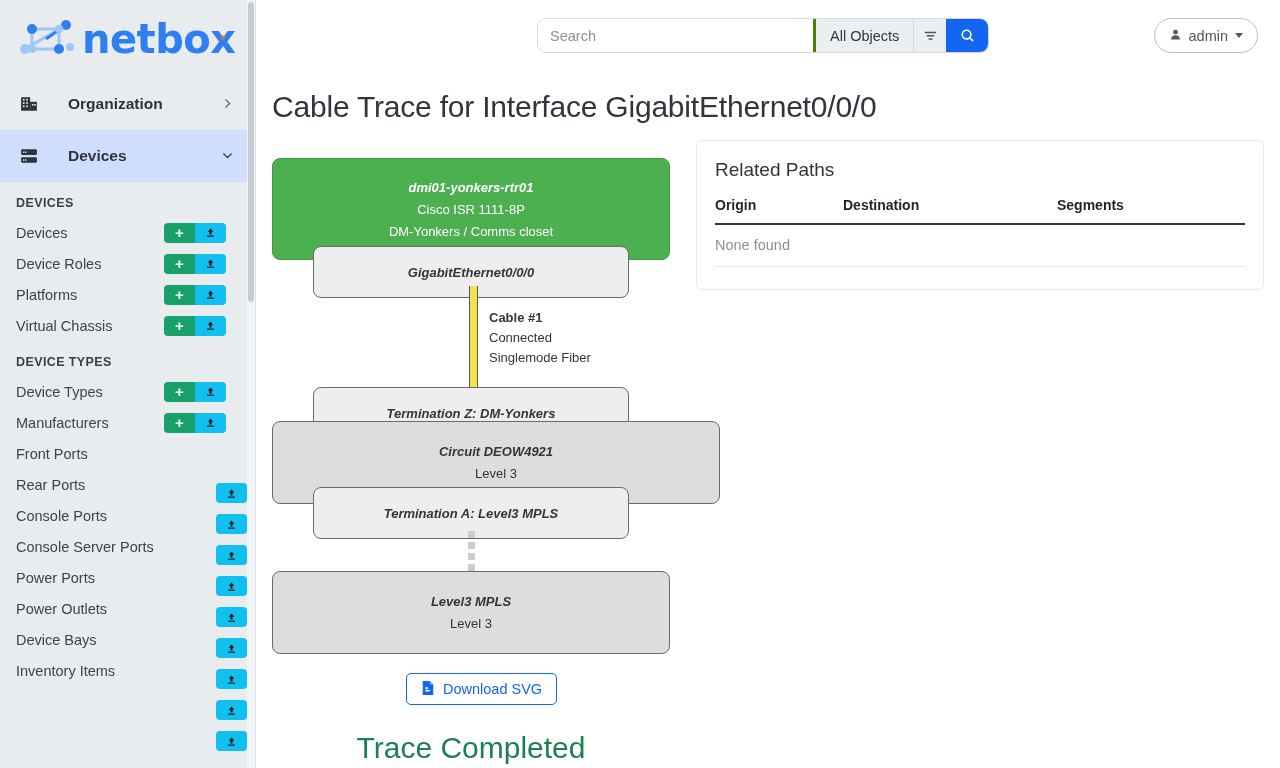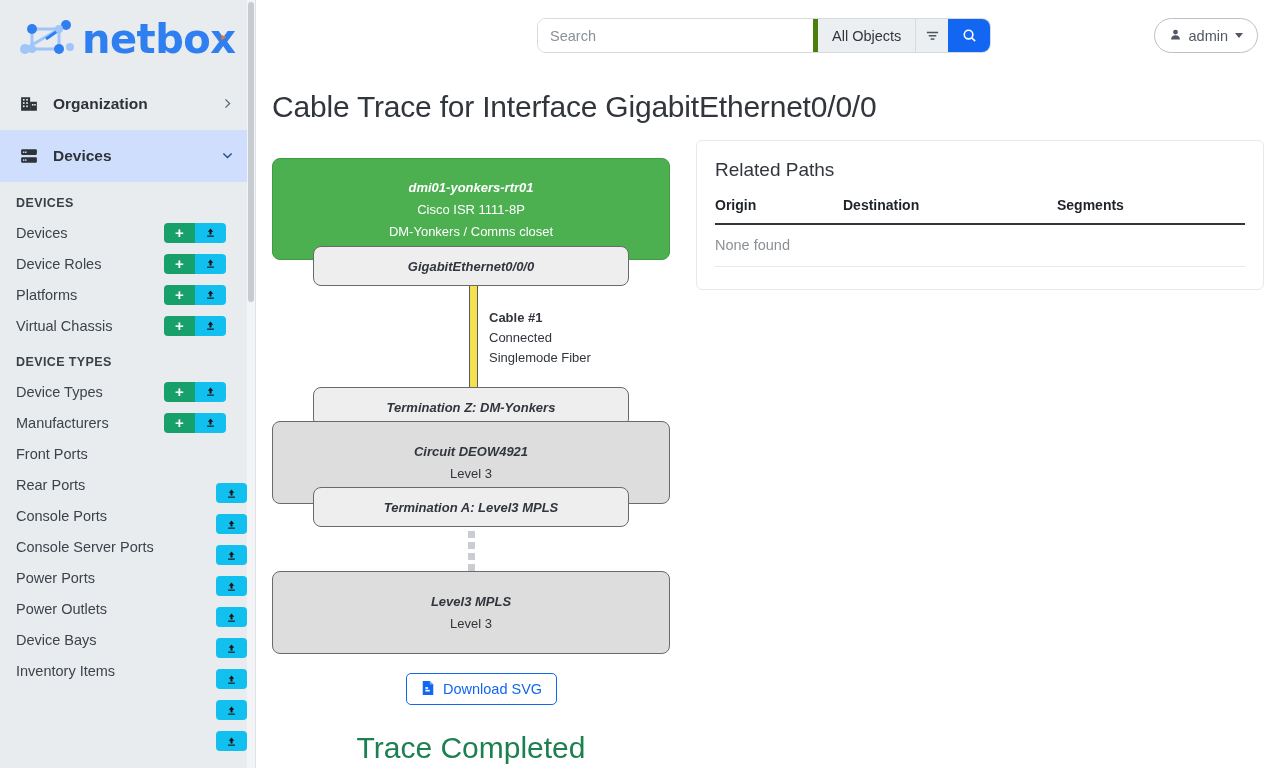--- a/index.html
+++ b/index.html
@@ -40,21 +40,21 @@
     line-height: 1;
     font-family: "DejaVu Sans", sans-serif;
   }
   .pin-icon { position: absolute; right: 27px; top: 30px; }
 
   .nav-group {
     height: 52px;
     display: flex;
     align-items: center;
     padding: 0 18px;
-    gap: 13px;
+    gap: 28px;
     cursor: pointer;
     font-size: 15.5px;
     font-weight: 700;
     color: #2e3338;
     position: relative;
   }
   .nav-group .chev {
     position: absolute; right: 22px; top: 50%; transform: translateY(-50%);
     color: #5d6874;
   }
@@ -144,21 +144,21 @@
     outline: none;
     padding: 0 12px;
     font-size: 14.5px;
     font-family: "Liberation Sans", sans-serif;
     color: #31353c;
     background: #fff;
   }
   .search-input::placeholder { color: #8a9097; }
   .search-scope {
     background: #eceff1;
-    border-left: 5px solid #4d7c0f;
+    border-left: 3px solid #4d7c0f;
     display: flex; align-items: center;
     padding: 8px 14px;
     font-size: 14.5px;
     color: #31353c;
     cursor: pointer;
     white-space: nowrap;
     text-align: right;
   }
   .search-filter {
     background: #eceff1;
@@ -217,30 +217,30 @@
   .node .ln1 { font-size: 13px; font-weight: 700; font-style: italic; }
   .node .ln2, .node .ln3 { font-size: 13px; font-weight: 400; margin-top: 7px; }
 
   .node-device {
     left: 0; top: 0; width: 398px; height: 102px;
     background: #4caf50;
     border-color: #3f9a43;
     color: #ffffff;
   }
   .node-term {
-    width: 316px; height: 40px;
+    width: 316px; height: 52px;
     background: #eeeeee;
     color: #31353c;
   }
   .node-iface { left: 41px; top: 88px; }
   .node-termz { left: 41px; top: 229px; }
   .node-terma { left: 41px; top: 329px; }
 
   .node-circuit {
-    left: 0; top: 263px; width: 398px; height: 83px;
+    left: 0; top: 263px; width: 448px; height: 83px;
     background: #dddddd;
     color: #31353c;
   }
   .node-provider {
     left: 0; top: 413px; width: 398px; height: 83px;
     background: #dddddd;
     color: #31353c;
   }
 
   .cable-line {

